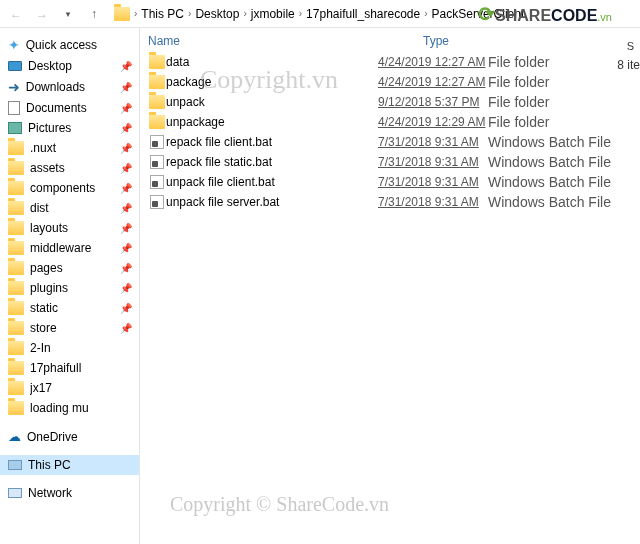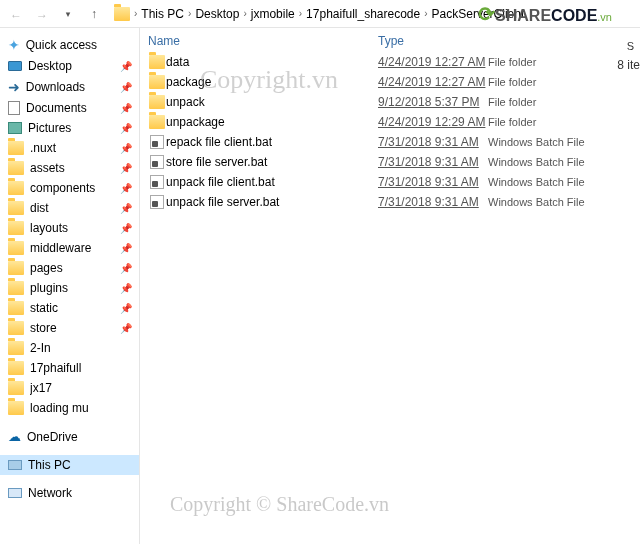--- a/index.html
+++ b/index.html
@@ -21,30 +21,30 @@
 .star-icon { color: #4aa3df; font-size: 14px; }
 .desktop-icon { width: 14px; height: 10px; background: #3b97d3; border: 1px solid #2a6a97; border-radius: 1px; }
 .dl-icon { color: #2a6a97; font-size: 14px; }
 .doc-icon { width: 12px; height: 14px; background: #fff; border: 1px solid #888; position: relative; }
 .pic-icon { width: 14px; height: 12px; background: #6ab7a8; border: 1px solid #3a8a7a; }
 .cloud-icon { color: #0a64a4; font-size: 13px; }
 .pc-icon { width: 14px; height: 10px; background: #a8cde8; border: 1px solid #6a9ac0; }
 .net-icon { width: 14px; height: 10px; background: #d8e8f8; border: 1px solid #6a9ac0; }
 .sep { height: 8px; }
 .content { flex: 1; position: relative; }
-.columns { display: flex; padding: 6px 8px 4px; color: #3a6ea5; font-size: 12px; }
+.columns { display: flex; padding: 6px 8px 4px; color: #3a6ea5; font-size: 12px; gap: 45px; }
 .col-name { width: 230px; cursor: pointer; }
 .col-date { width: 110px; cursor: pointer; }
 .col-type { flex: 1; cursor: pointer; }
 .filelist { padding: 0 8px; }
 .row { display: flex; align-items: center; height: 20px; cursor: pointer; }
 .row .ic { width: 18px; display: flex; justify-content: center; }
 .row .nm { width: 212px; }
 .row .dt { width: 110px; color: #555; font-size: 12px; text-decoration: underline; }
-.row .tp { flex: 1; color: #555; font-size: 11px; }
+.row .tp { flex: 1; color: #555; font-size: 14px; }
 .bat-icon { width: 14px; height: 14px; background: #fff; border: 1px solid #aaa; position: relative; }
 .bat-icon::after { content: ""; position: absolute; bottom: 1px; left: 1px; width: 6px; height: 6px; background: #555; border-radius: 1px; }
 .watermark1 { position: absolute; top: 65px; left: 200px; font-size: 26px; color: rgba(120,120,120,0.35); font-family: Georgia, serif; pointer-events: none; }
 .watermark2 { position: absolute; bottom: 28px; left: 170px; font-size: 20px; color: rgba(120,120,120,0.4); font-family: Georgia, serif; pointer-events: none; }
 .logo { position: absolute; top: 2px; right: 28px; font-size: 16px; font-weight: bold; color: #555; pointer-events: none; }
 .logo .g { color: #6aaa3a; font-size: 20px; }
 .logo .vn { color: #6aaa3a; font-size: 11px; font-weight: normal; }
 .rightcol { position: absolute; top: 40px; right: 6px; font-size: 11px; color: #333; }
 .itemcount { position: absolute; top: 58px; right: 0; font-size: 12px; color: #333; }
 </style>
@@ -225,21 +225,21 @@
             <span class="bat-icon"></span>
           </span>
           <span class="nm">repack file client.bat</span>
           <span class="dt">7/31/2018 9:31 AM</span>
           <span class="tp">Windows Batch File</span>
         </div>
         <div class="row">
           <span class="ic">
             <span class="bat-icon"></span>
           </span>
-          <span class="nm">store file server.bat</span>
+          <span class="nm">repack file static.bat</span>
           <span class="dt">7/31/2018 9:31 AM</span>
           <span class="tp">Windows Batch File</span>
         </div>
         <div class="row">
           <span class="ic">
             <span class="bat-icon"></span>
           </span>
           <span class="nm">unpack file client.bat</span>
           <span class="dt">7/31/2018 9:31 AM</span>
           <span class="tp">Windows Batch File</span>

